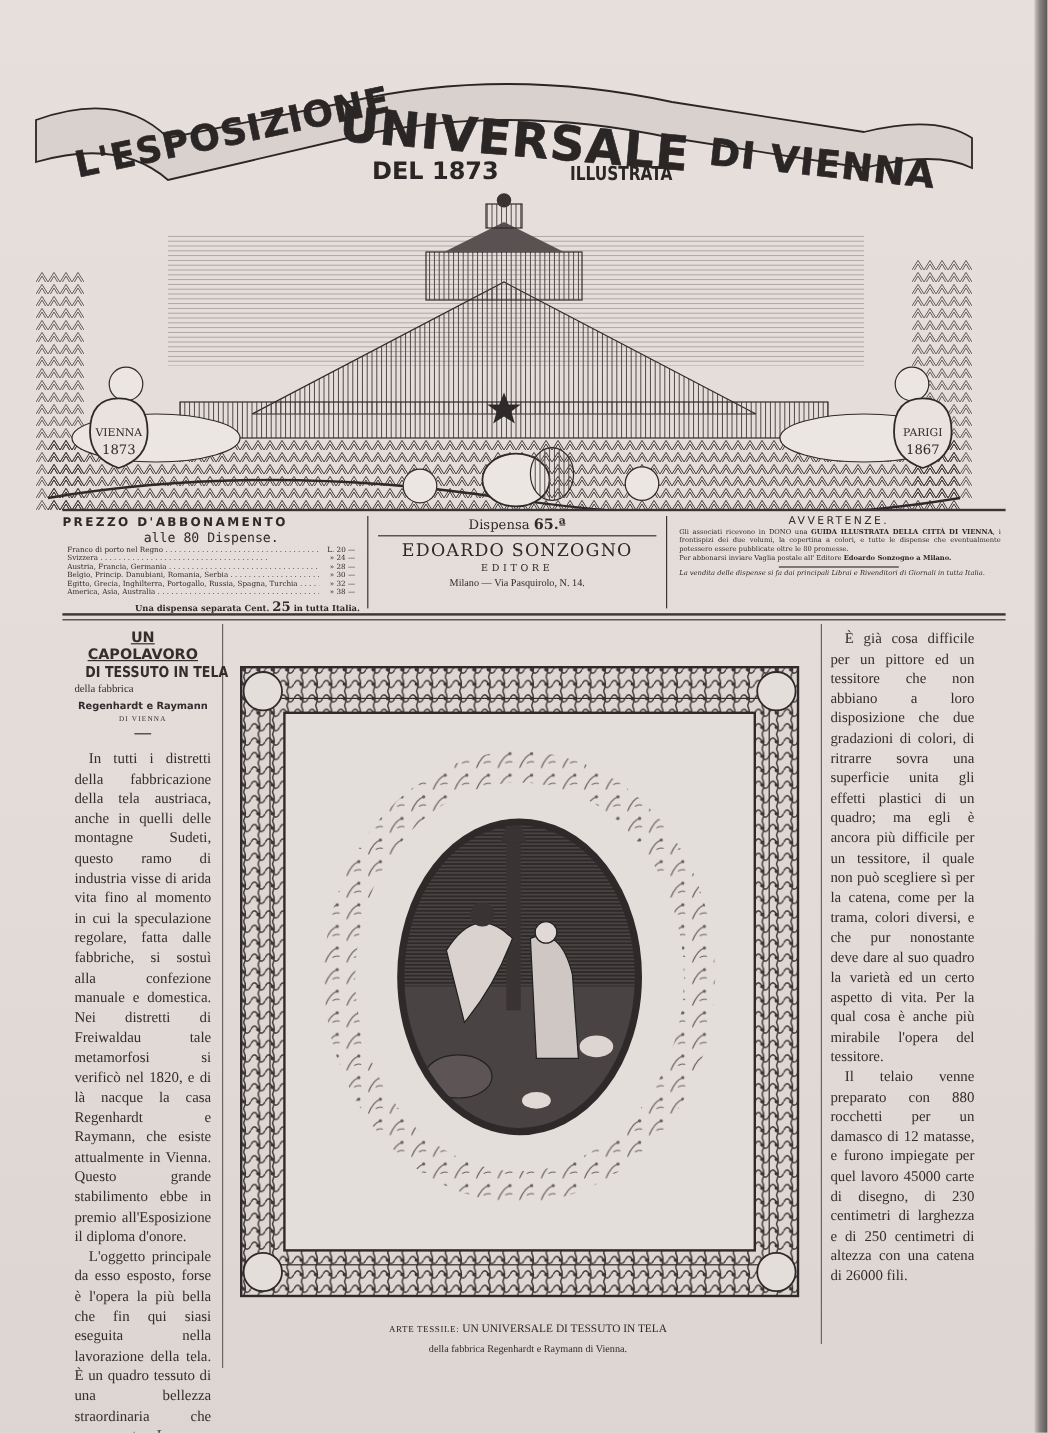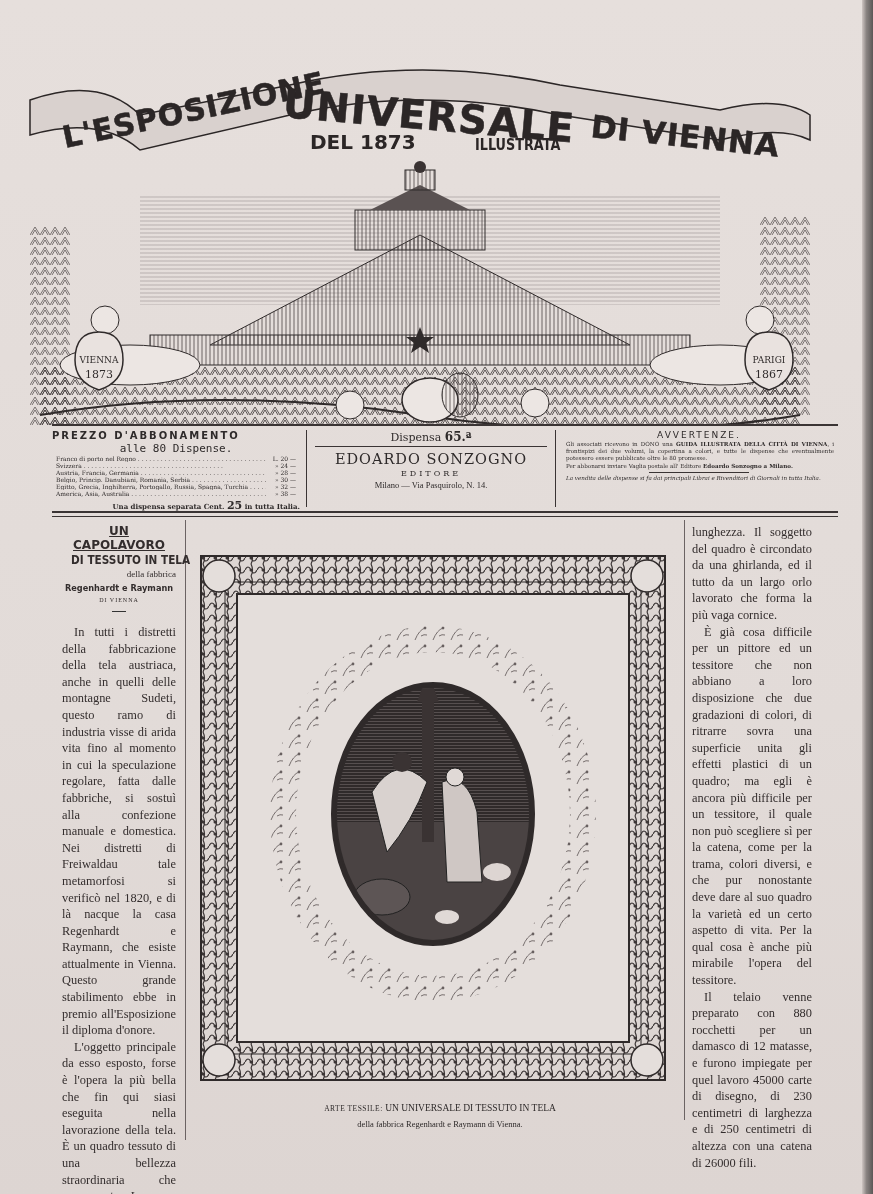--- a/index.html
+++ b/index.html
@@ -56,21 +56,21 @@
 
   
   .col { position:absolute; font-family:"Liberation Serif", serif; font-size:12.4px; line-height:16.6px;
     text-align:justify; color:#332d2d; }
   .col-left { left:62px; top:524px; width:114px; }
   .col-right { left:692px; top:524px; width:120px; }
   .col-rule-v { position:absolute; width:1px; background:#6b6363; }
   .art-h1 { text-align:center; font-family:"DejaVu Sans", sans-serif; font-weight:bold; font-size:12px; line-height:14px;text-decoration:underline; }
   .art-h2 { text-align:center; font-family:"DejaVu Sans", sans-serif; font-weight:bold; font-size:12.5px; line-height:16px;
     transform:scaleX(0.84); transform-origin:center; white-space:nowrap; }
-  .art-small { text-align:right; font-size:9px; line-height:13px; }
+  .art-small { text-align:left; font-size:9px; line-height:13px; }
   .art-bold { text-align:center; font-family:"DejaVu Sans", sans-serif; font-weight:bold; font-size:8.2px; line-height:14px; }
   .art-caps { text-align:center; font-size:6px; letter-spacing:1px; line-height:10px; }
   .art-dash { width:14px; margin:6px auto 12px; border-top:1px solid #333; }
   .para { text-indent:12px; margin:0; }
   .para + .para { margin-top:0; }
 
   
   .plate { position:absolute; left:197px; top:552px; width:472px; height:532px; }
   .caption1 { position:absolute; left:280px; top:1103px; width:320px; text-align:center;
     font-family:"Liberation Serif", serif; font-size:9.5px; }
@@ -261,20 +261,19 @@
     </g>
     <ellipse cx="236" cy="262" rx="100" ry="130" fill="none" stroke="#2f2a2a" stroke-width="4"></ellipse>
   </svg>
 
   <div class="caption1">
     <span class="sc">ARTE TESSILE:</span> <span>UN UNIVERSALE DI TESSUTO IN TELA</span>
   </div>
   <div class="caption2">della fabbrica Regenhardt e Raymann di Vienna.</div>
 
   <div class="col col-right">
-    <p class="para" style="text-indent:0">lunghezza. Il soggetto del quadro è circondato da una ghirlanda, ed il tutto da un largo orlo lavorato che forma la più vaga cornice.</p>
     <p class="para">È già cosa difficile per un pittore ed un tessitore che non abbiano a loro disposizione che due gradazioni di colori, di ritrarre sovra una superficie unita gli effetti plastici di un quadro; ma egli è ancora più difficile per un tessitore, il quale non può scegliere sì per la catena, come per la trama, colori diversi, e che pur nonostante deve dare al suo quadro la varietà ed un certo aspetto di vita. Per la qual cosa è anche più mirabile l'opera del tessitore.</p>
     <p class="para">Il telaio venne preparato con 880 rocchetti per un damasco di 12 matasse, e furono impiegate per quel lavoro 45000 carte di disegno, di 230 centimetri di larghezza e di 250 centimetri di altezza con una catena di 26000 fili.</p>
 
   </div>
 
 </div>
 <div class="page-edge"></div>
 
 </body></html>

